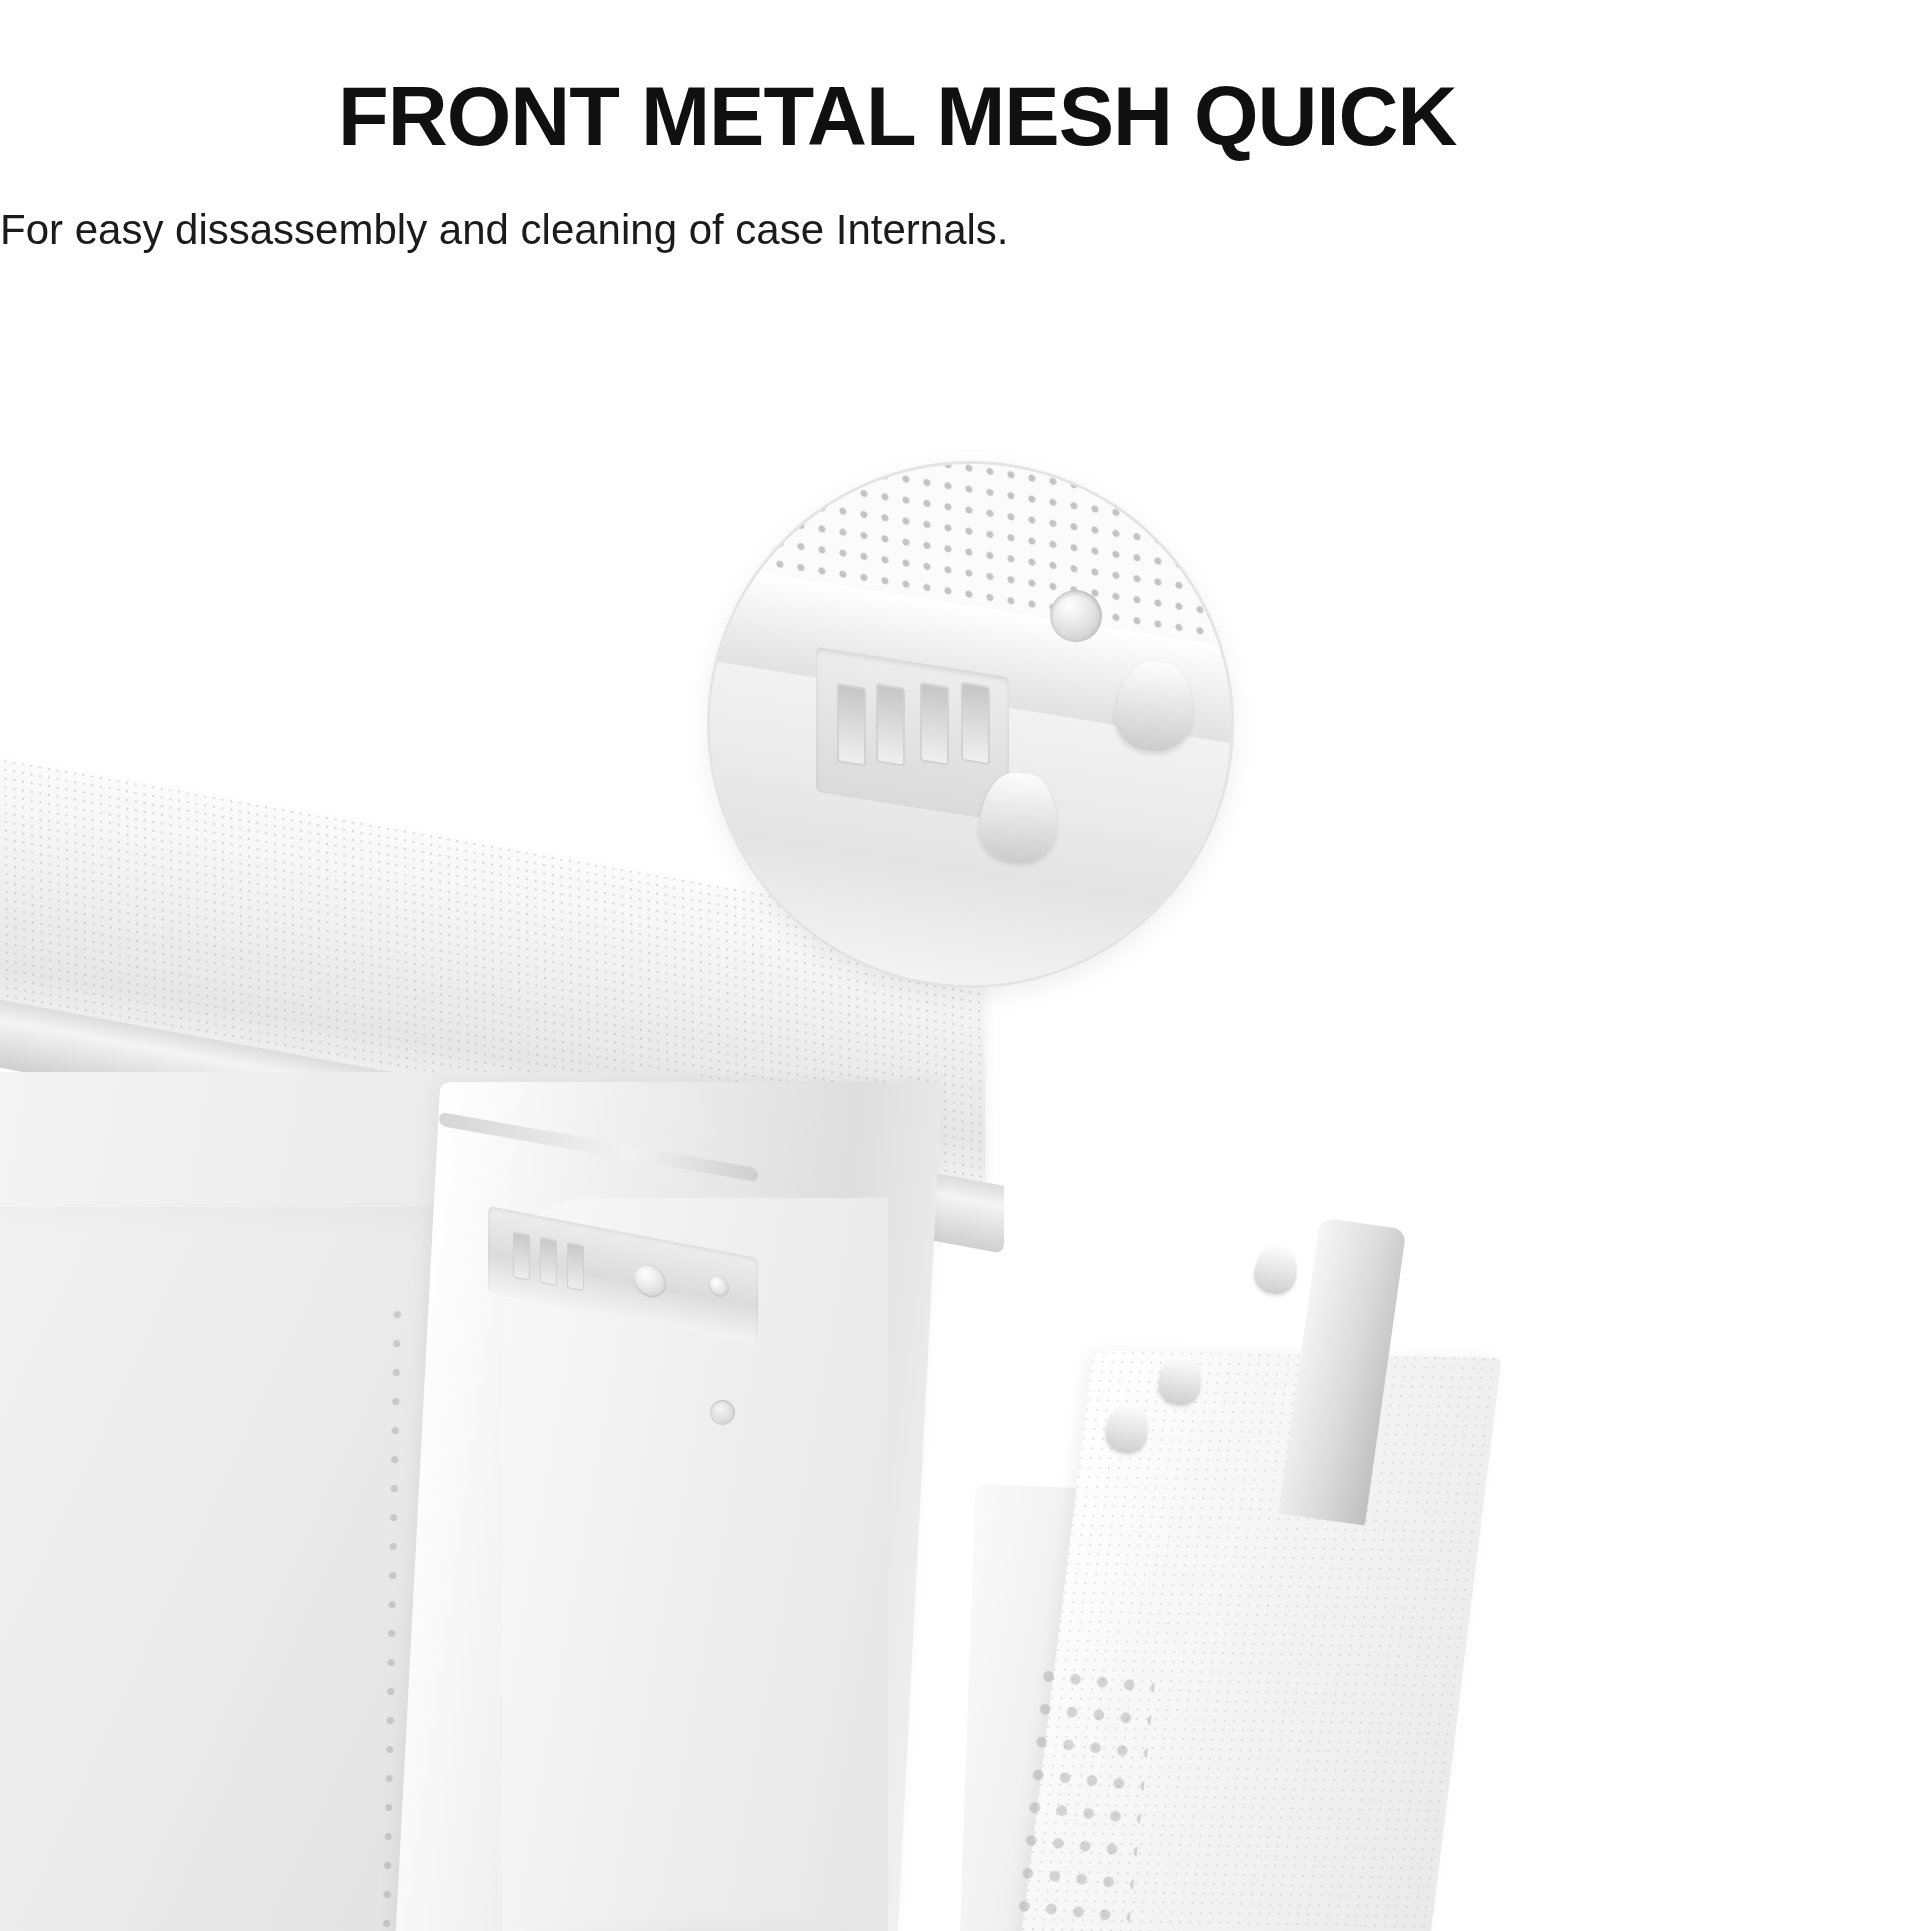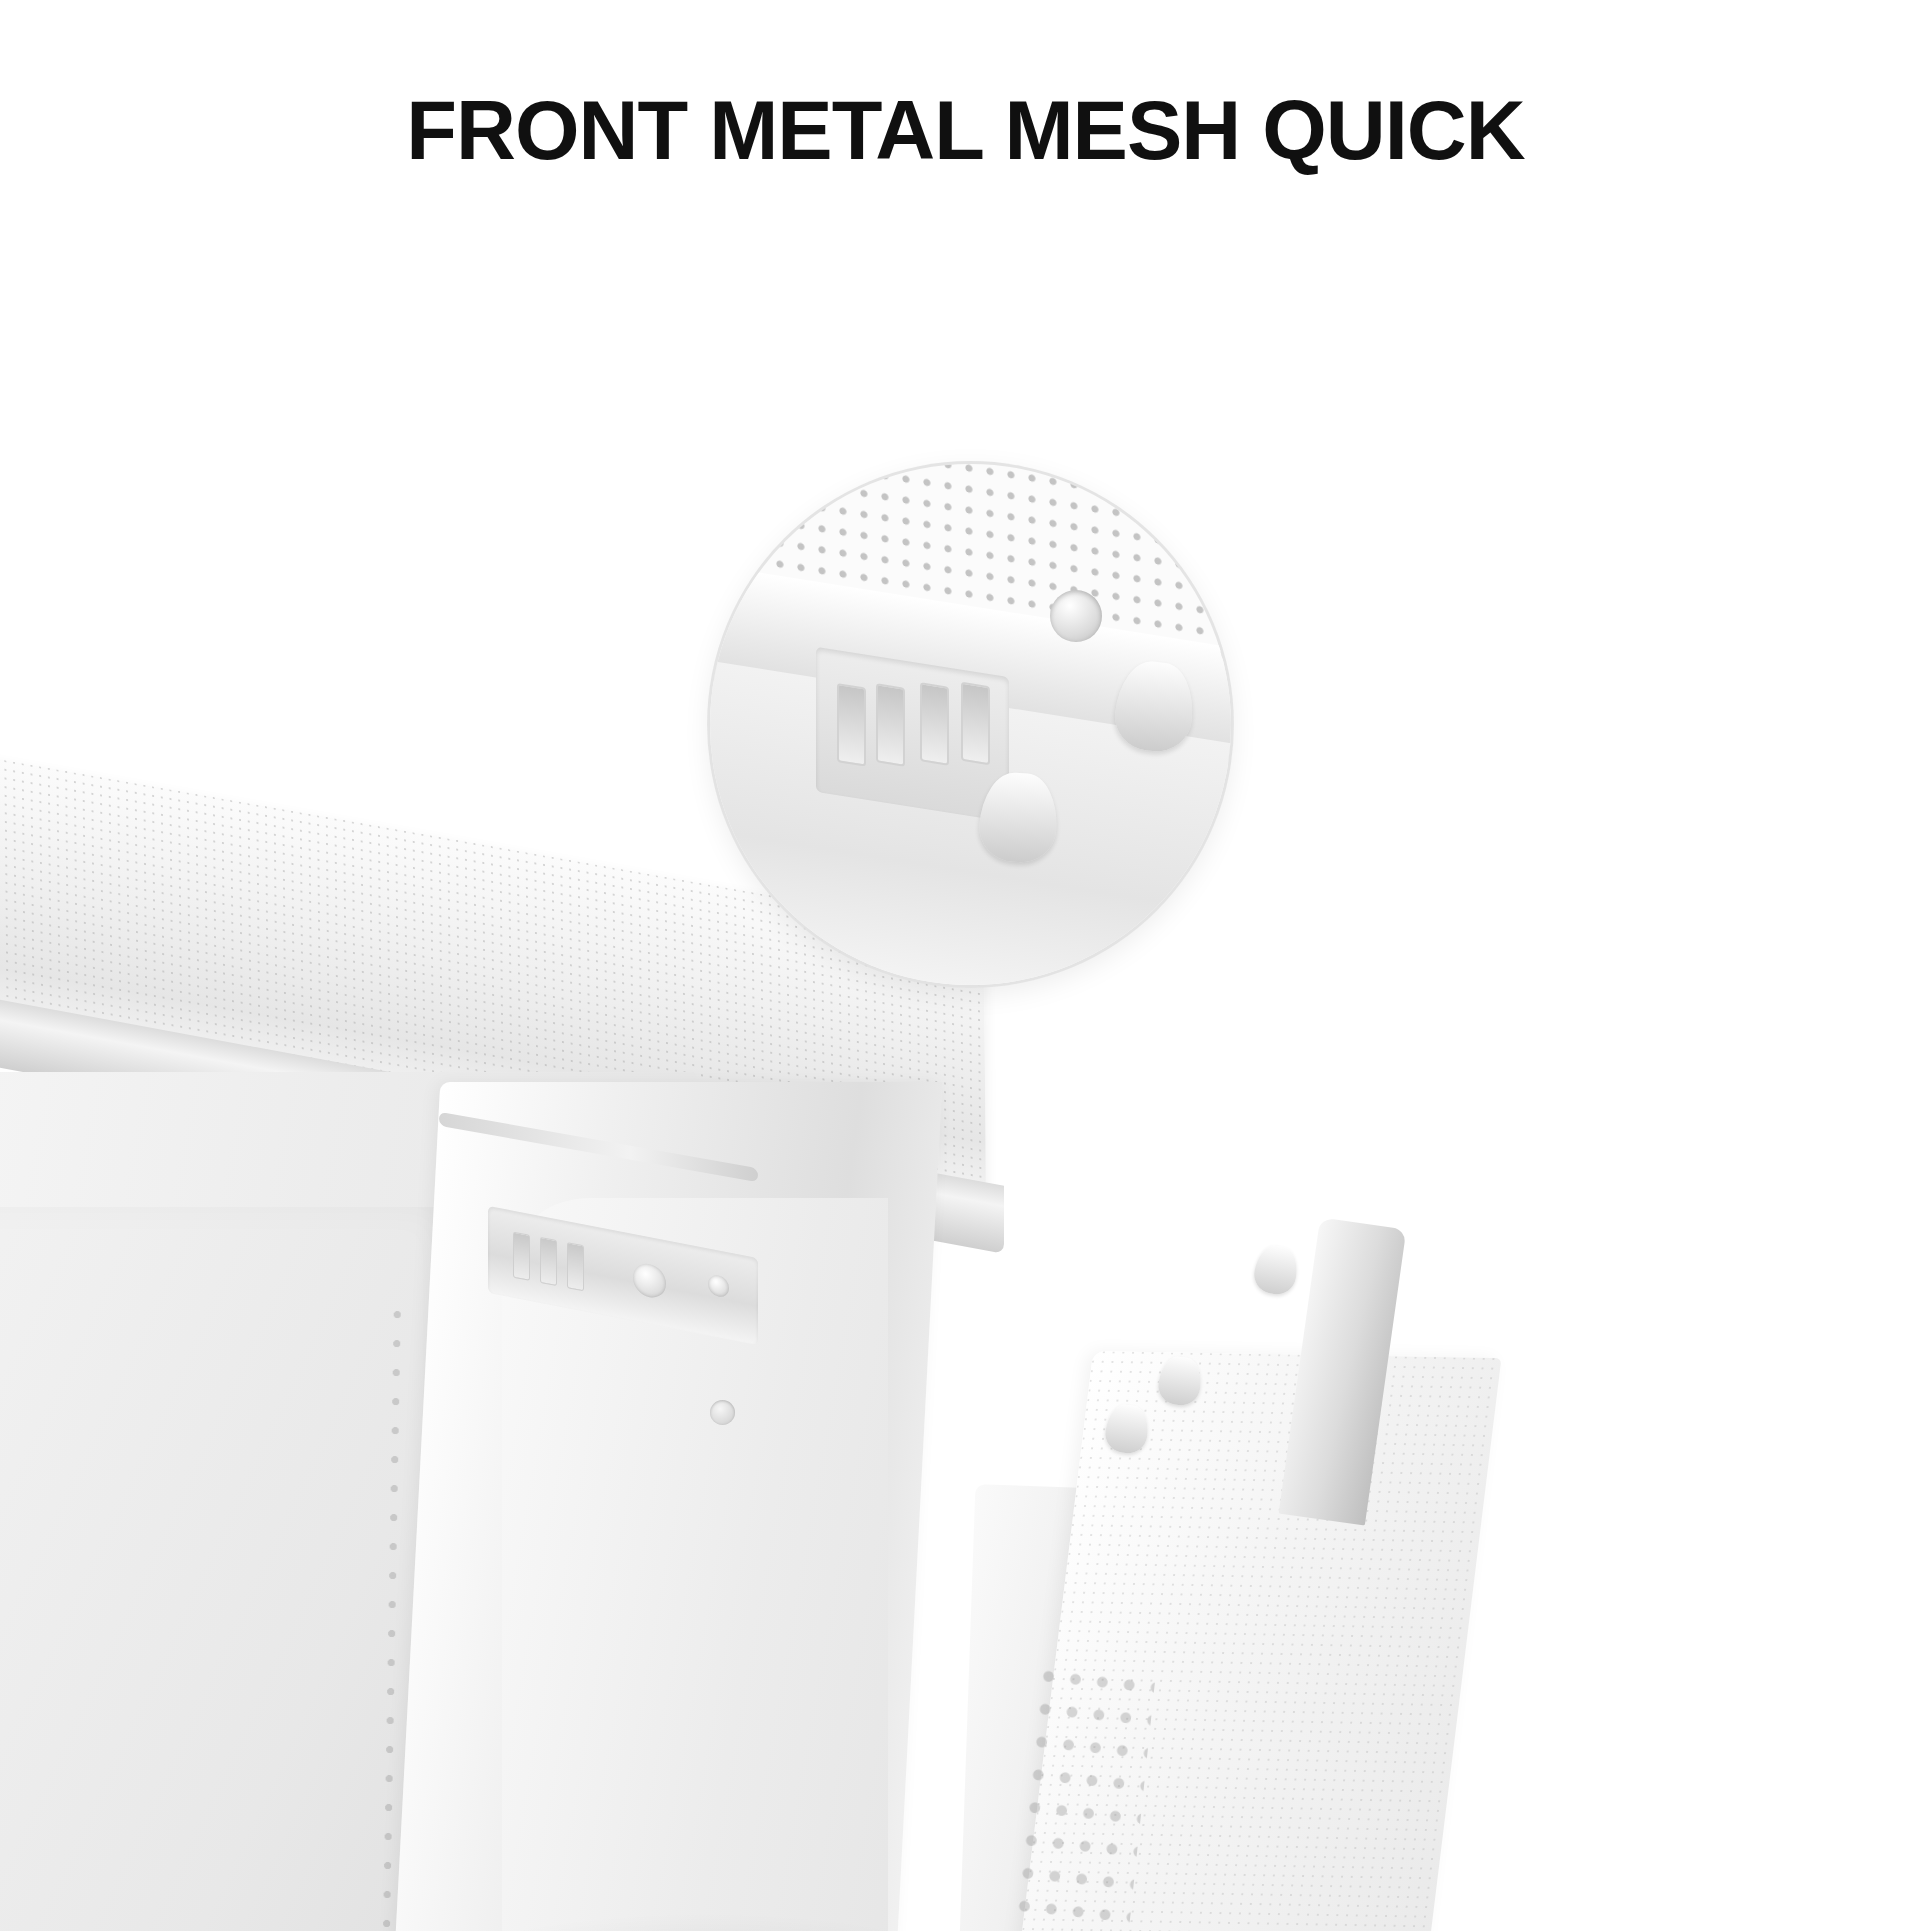--- a/index.html
+++ b/index.html
@@ -12,24 +12,23 @@
     height: 1931px;
     overflow: hidden;
     font-family: "Liberation Sans", sans-serif;
     color: #111111;
     position: relative;
   }
 
   
   .header {
     position: absolute;
-    top: 86px;
+    top: 72px;
     left: 0;
     width: 1931px;
-    text-align: center;
   }
   .title {
     font-size: 83px;
     line-height: 1.08;
     font-weight: 700;
     letter-spacing: -1px;
     color: #101010;
     margin: 0 auto;
     max-width: 1255px;
     text-transform: uppercase;
@@ -331,20 +330,21 @@
     background: radial-gradient(ellipse at center, rgba(0,0,0,0.07), rgba(0,0,0,0) 70%);
   }
 </style>
 </head>
 <body>
 
 <div class="header">
   <h1 class="title">
     <span>FRONT METAL MESH QUICK</span><br>
   </h1>
+  <div class="subtitle">For easy dissassembly and cleaning of case Internals.</div>
 </div>
 
 <div class="stage">
 
   <div class="top-lid">
     <div class="mesh-fine"></div>
   </div>
   <div class="lid-edge"></div>
 
   <div class="case-body"></div>

